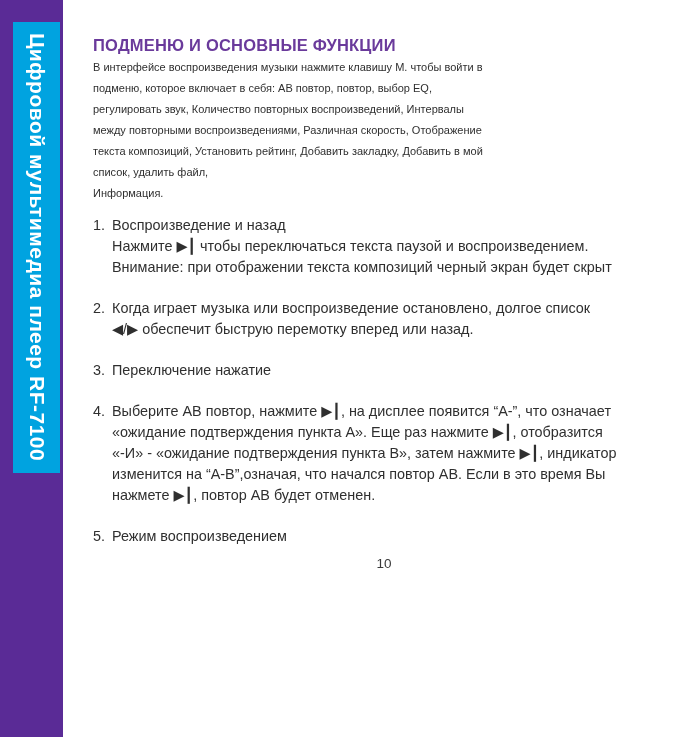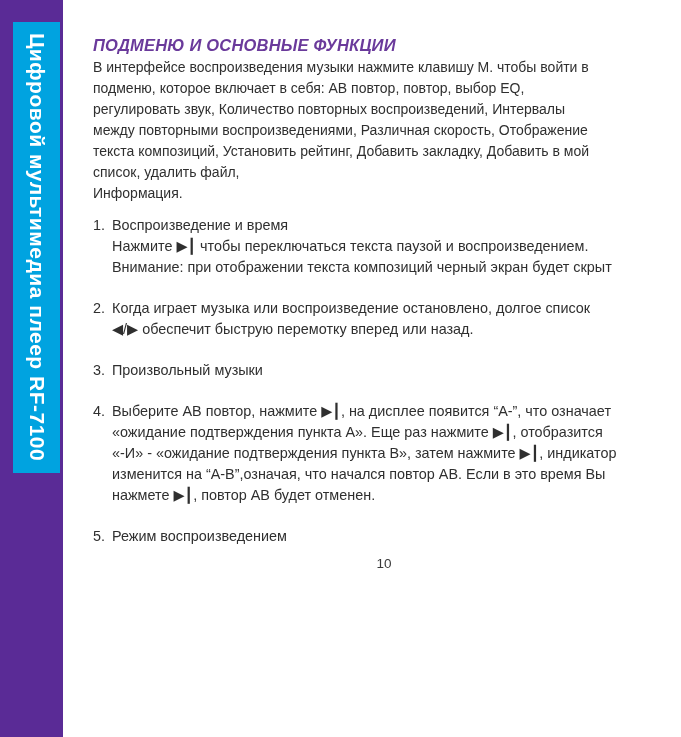--- a/index.html
+++ b/index.html
@@ -39,24 +39,23 @@
     position: absolute;
     left: 93px; top: 36px;
     width: 582px;
   }
   .page-heading {
     margin: 0 0 2px 0;
     font-size: 16.5px;
     font-weight: bold;
     color: var(--heading-purple, #6a3a9b);
     letter-spacing: 0.2px;
-    font-style: italic;
   }
   .intro-paragraph {
-    font-size: 14px;
+    font-size: 11px;
     line-height: 21px;
     white-space: pre-line;
   }
   .numbered-list { margin-top: 11px; }
   .list-item {
     display: flex;
     margin-top: 20px;
     font-size: 14.4px;
     line-height: 21px;
   }
@@ -89,38 +88,38 @@
 между повторными воспроизведениями, Различная скорость, Отображение
 текста композиций, Установить рейтинг, Добавить закладку, Добавить в мой
 список, удалить файл,
 Информация.</div>
 
   <div class="numbered-list">
 
     <div class="list-item">
       <span class="item-number">1.</span>
       <div class="item-text">
-        <div class="item-title">Воспроизведение и время</div>
+        <div class="item-title">Воспроизведение и назад</div>
         <div class="item-body">Нажмите ▶┃ чтобы переключаться текста паузой и воспроизведением.
 Внимание: при отображении текста композиций черный экран будет скрыт</div>
       </div>
     </div>
 
     <div class="list-item">
       <span class="item-number">2.</span>
       <div class="item-text">
         <div class="item-body">Когда играет музыка или воспроизведение остановлено, долгое список
 ◀/▶ обеспечит быструю перемотку вперед или назад.</div>
       </div>
     </div>
 
     <div class="list-item">
       <span class="item-number">3.</span>
       <div class="item-text">
-        <div class="item-title">Произвольный музыки</div>
+        <div class="item-title">Переключение нажатие</div>
       </div>
     </div>
 
     <div class="list-item">
       <span class="item-number">4.</span>
       <div class="item-text">
         <div class="item-body">Выберите АВ повтор, нажмите ▶┃, на дисплее появится “А-”, что означает
 «ожидание подтверждения пункта А». Еще раз нажмите ▶┃, отобразится
 «-И» - «ожидание подтверждения пункта В», затем нажмите ▶┃, индикатор
 изменится на  “А-В”,означая, что начался повтор АВ. Если в это время Вы

